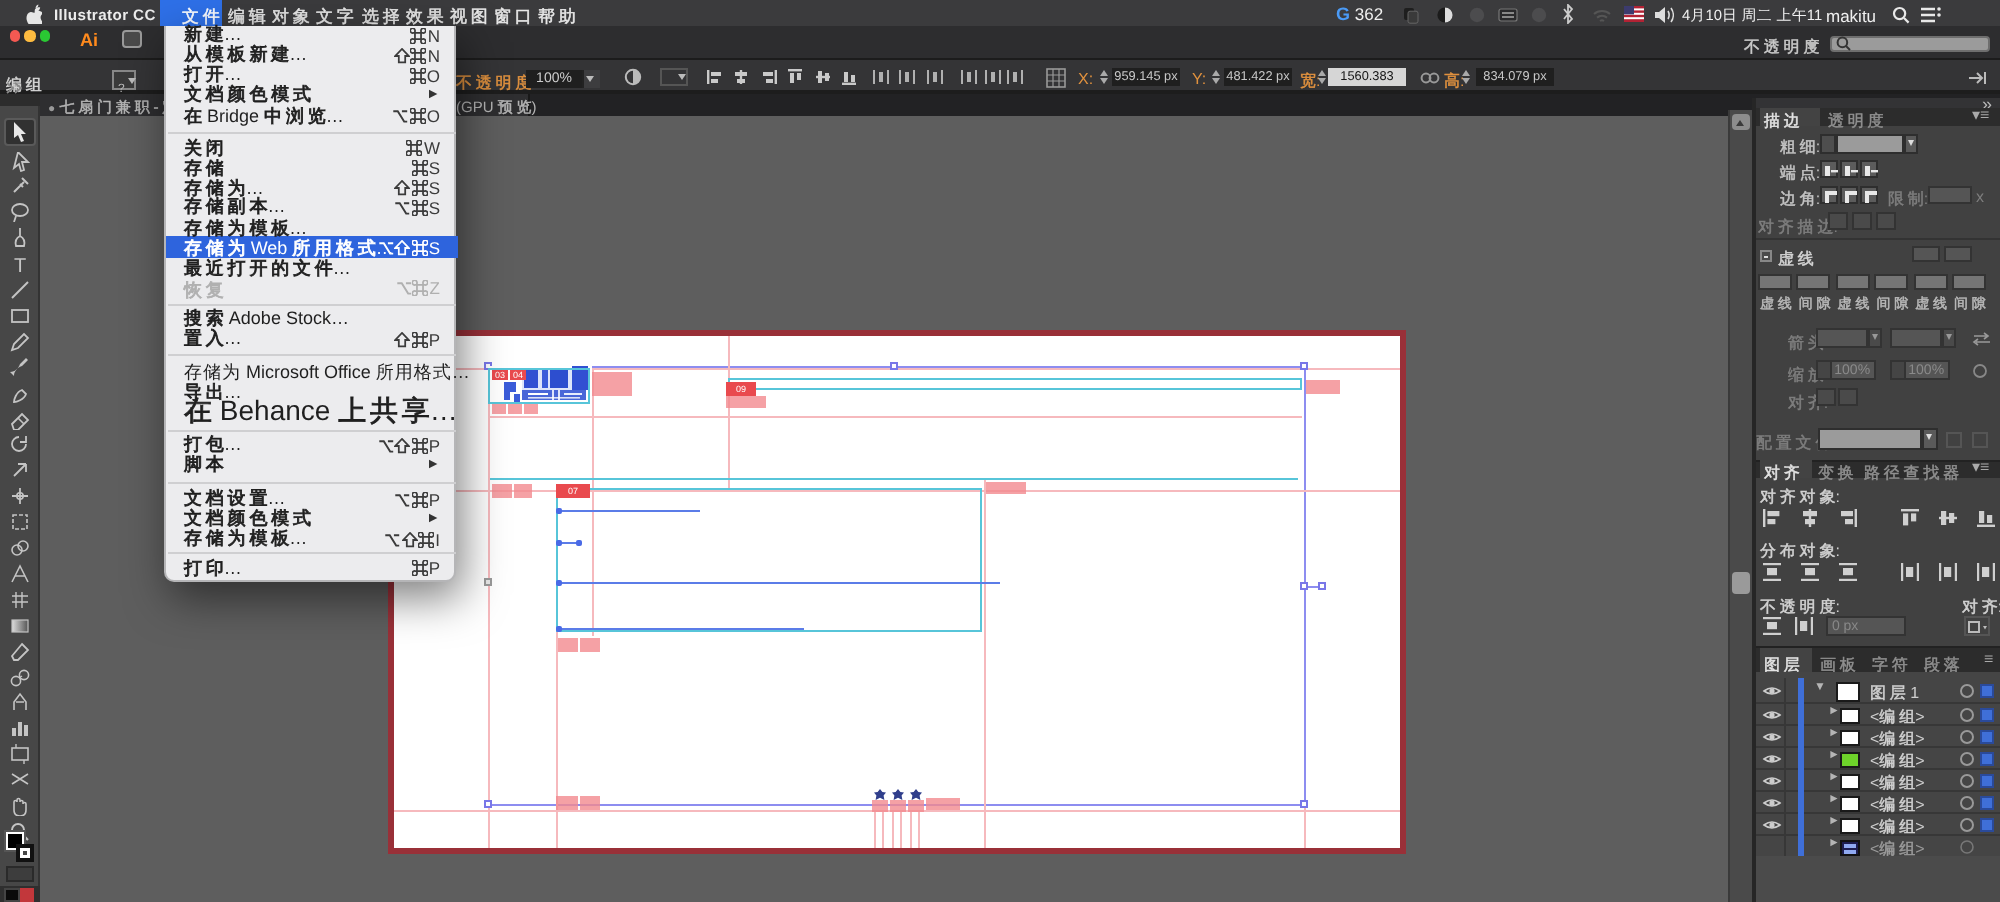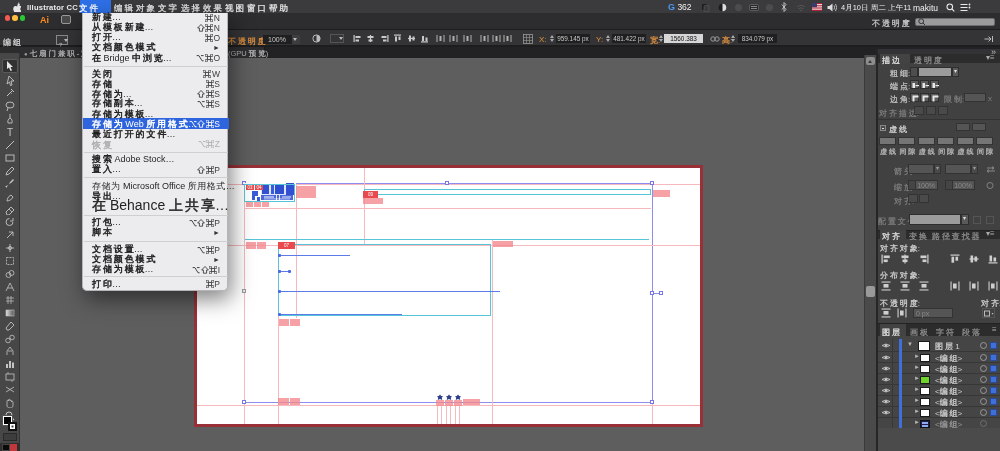--- a/index.html
+++ b/index.html
@@ -93,21 +93,21 @@
 <div style="position:absolute;left:455px;top:394px;width:6px;height:6px;line-height:0;"><svg width="6" height="6" viewBox="0 0 6 6" style="">
       <path d="M3 0.5 4.2 2 6 2.2 4.8 3.8 5.2 6 3 4.9 0.8 6 1.2 3.8 0 2.2 1.8 2z" fill="#303f8c"></path>
     </svg></div>
 <div style="position:absolute;left:0px;top:0px;width:1000px;height:12.5px;background:#3b3b3d;"></div>
 <div style="position:absolute;left:13px;top:1.5px;width:8px;height:10px;line-height:0;"><svg width="8" height="10" viewBox="0 0 8 10" style="">
       <path d="M4.5 2.6c0.8-1 2-1 2.6-0.9-0.1 0.7-0.5 1.3-1 1.7 0.9 0 1.9 0.5 2.4 1.4-1 0.6-1.4 1.5-1.1 2.6 0.2 0.8 0.7 1.4 1.2 1.7-0.4 0.9-1.2 2-2.1 2-0.6 0-0.9-0.4-1.8-0.4s-1.3 0.4-1.9 0.4c-1 0-2.1-1.7-2.4-3C-0.1 6.4 0.6 4.3 2.3 4c0.8-0.1 1.6 0.4 2 0.4 0.1-0.6 0-1.3 0.2-1.8z" fill="#e6e6e6"></path>
       <path d="M6.2 0.2C6.3 1 5.6 2 4.8 2.1 4.7 1.2 5.5 0.3 6.2 0.2z" fill="#e6e6e6"></path>
     </svg></div>
 <div style="position:absolute;left:27px;top:2.5px;font-size:7.6px;color:#ececec;white-space:nowrap;font-weight:bold;letter-spacing:0.2px;">Illustrator CC</div>
 <div style="position:absolute;left:80px;top:0px;width:31px;height:12.5px;background:#2e70e8;"></div>
-<div style="position:absolute;left:79px;top:2.5px;font-size:8.5px;color:#fff;white-space:nowrap;font-family:Liberation Serif, serif;"><span class="c">文件</span></div>
+<div style="position:absolute;left:91px;top:2.5px;font-size:8.5px;color:#fff;white-space:nowrap;font-family:Liberation Serif, serif;"><span class="c">文件</span></div>
 <div style="position:absolute;left:114px;top:2.5px;font-size:8.5px;color:#e8e8e8;white-space:nowrap;"><span class="c">编辑</span></div>
 <div style="position:absolute;left:136px;top:2.5px;font-size:8.5px;color:#e8e8e8;white-space:nowrap;"><span class="c">对象</span></div>
 <div style="position:absolute;left:158px;top:2.5px;font-size:8.5px;color:#e8e8e8;white-space:nowrap;"><span class="c">文字</span></div>
 <div style="position:absolute;left:181px;top:2.5px;font-size:8.5px;color:#e8e8e8;white-space:nowrap;"><span class="c">选择</span></div>
 <div style="position:absolute;left:203px;top:2.5px;font-size:8.5px;color:#e8e8e8;white-space:nowrap;"><span class="c">效果</span></div>
 <div style="position:absolute;left:225px;top:2.5px;font-size:8.5px;color:#e8e8e8;white-space:nowrap;"><span class="c">视图</span></div>
 <div style="position:absolute;left:247px;top:2.5px;font-size:8.5px;color:#e8e8e8;white-space:nowrap;"><span class="c">窗口</span></div>
 <div style="position:absolute;left:269px;top:2.5px;font-size:8.5px;color:#e8e8e8;white-space:nowrap;"><span class="c">帮助</span></div>
 <div style="position:absolute;left:668px;top:2px;font-size:8.5px;color:#f0f0f0;white-space:nowrap;"><b style="color:#4a9af5;font-size:9px">G</b> 362</div>
 <div style="position:absolute;left:701px;top:3px;width:9px;height:9px;line-height:0;"><svg width="9" height="9" viewBox="0 0 9 9" style="">

